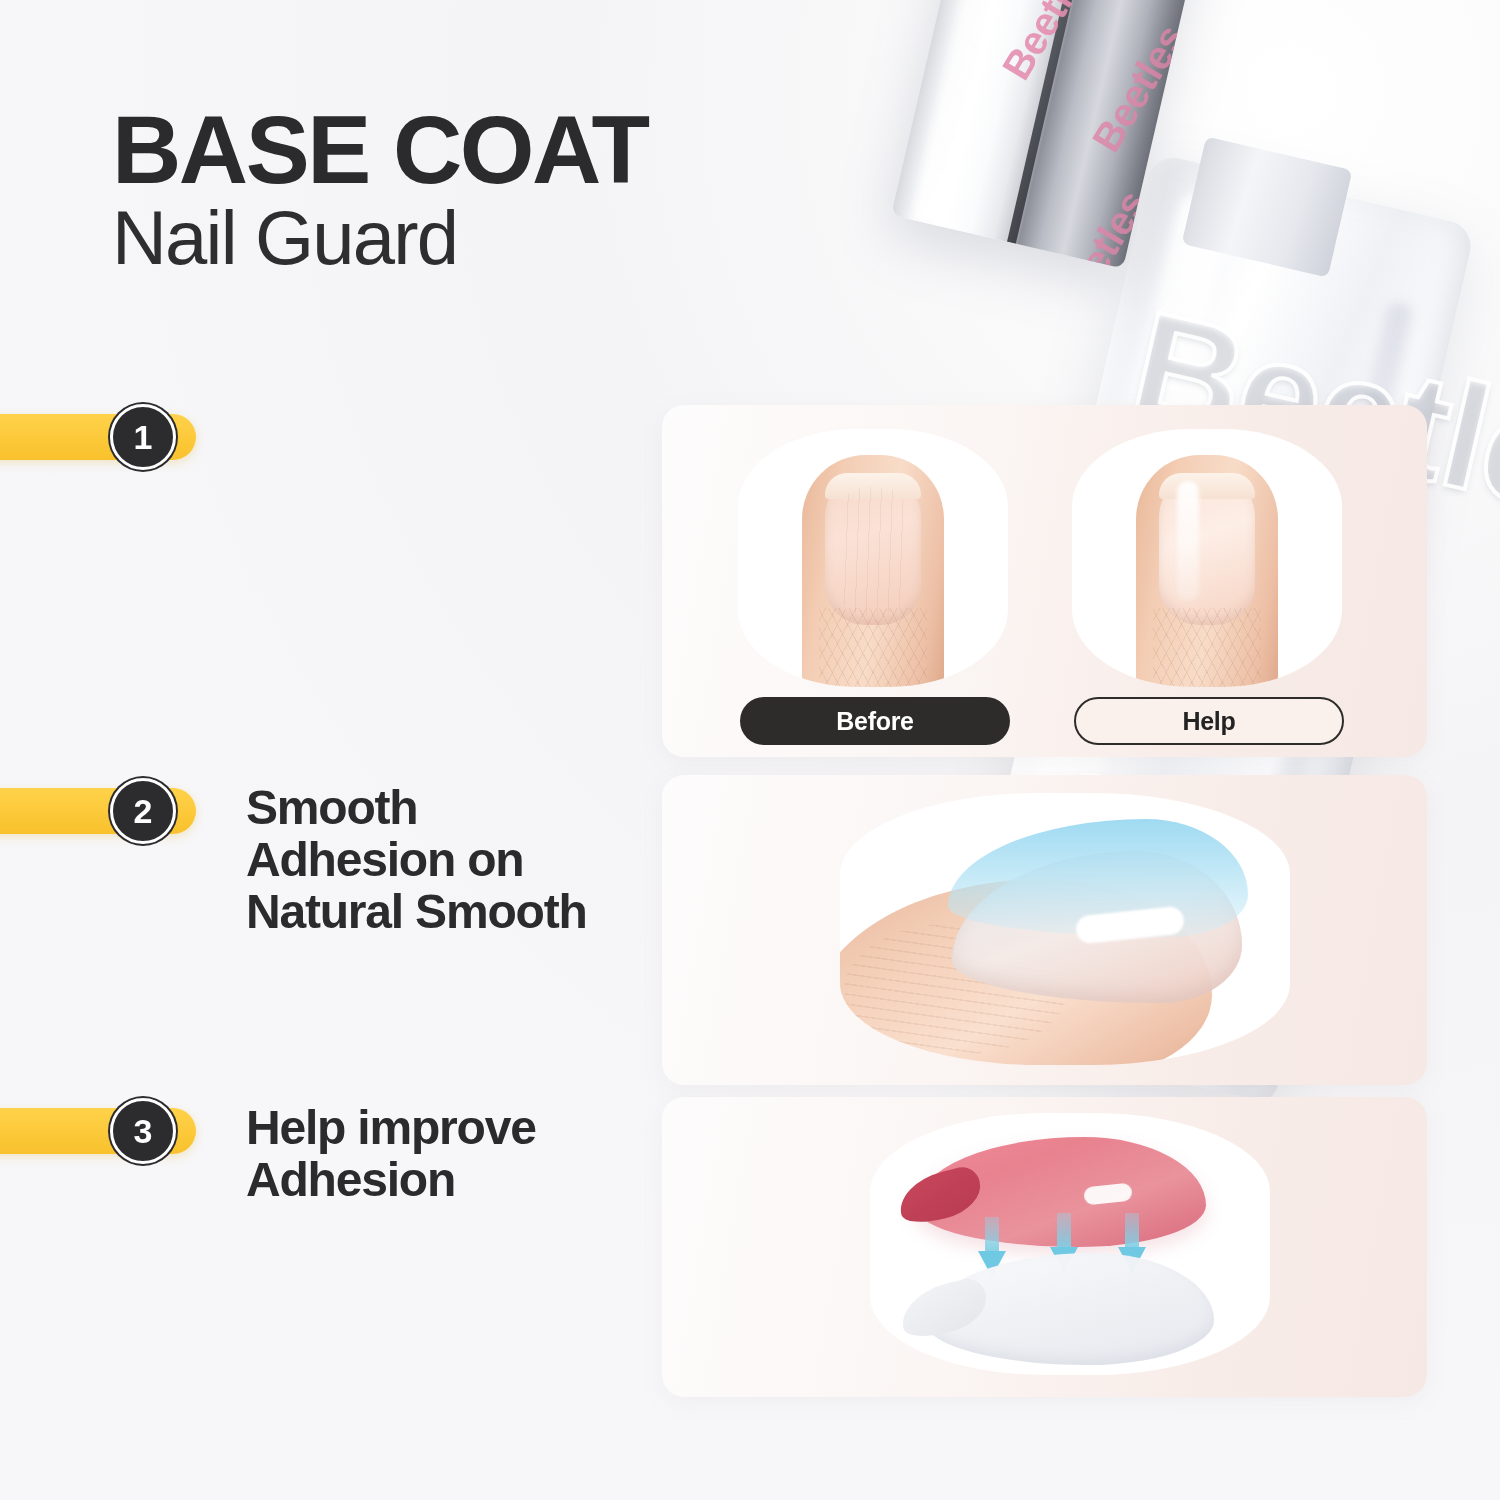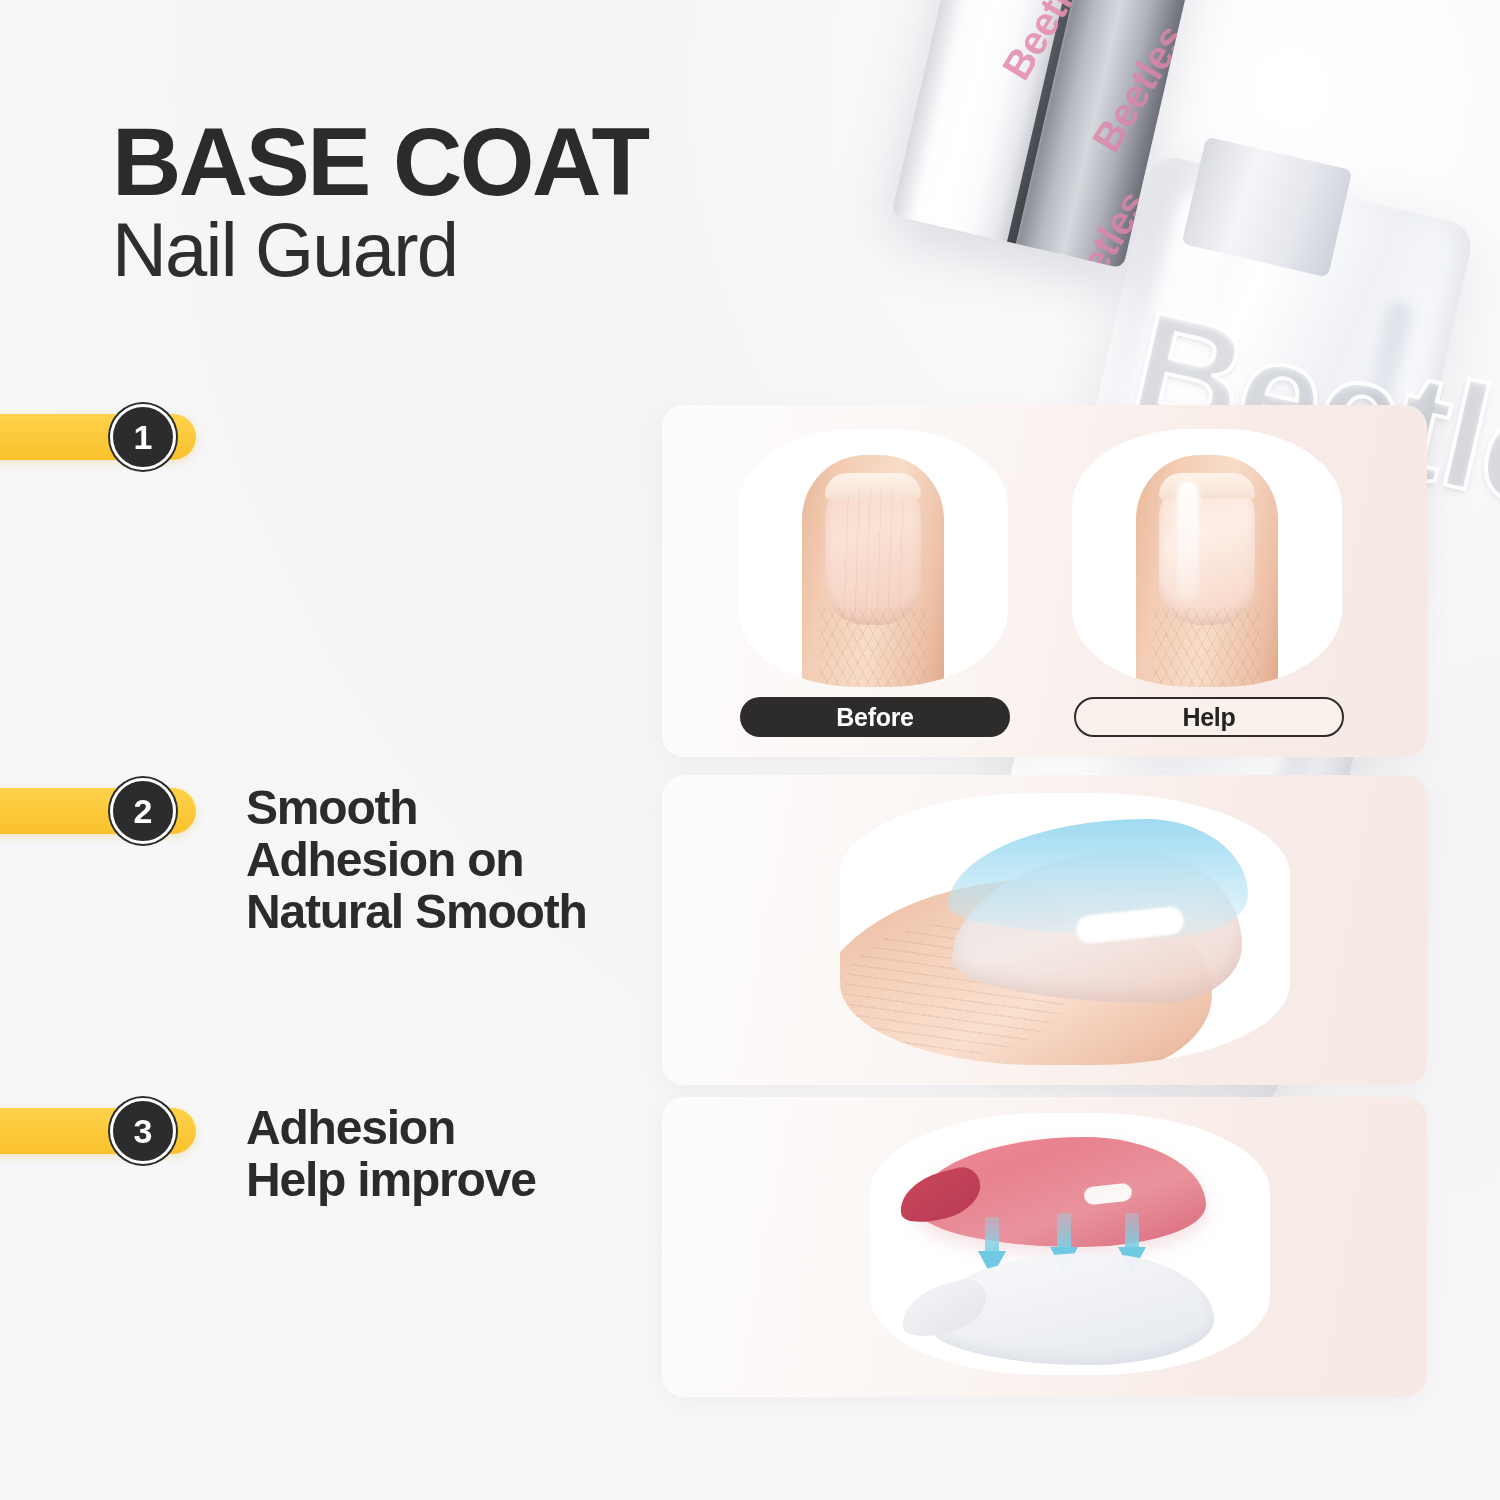--- a/index.html
+++ b/index.html
@@ -195,21 +195,21 @@
     letter-spacing: -0.5px;
   }
   .cap-brand.b2 { left: 66px;  top: 470px; }
   .cap-brand.b3 { left: 170px; top: 520px; color: #dd85a8; opacity: 0.82; }
   .cap-brand.b4 { left: 170px; top: 690px; color: #dd85a8; opacity: 0.82; }
 
   
   .title-block {
     position: absolute;
     left: 112px;
-    top: 116px;
+    top: 104px;
     width: 700px;
   }
 
   .title-main {
     font-size: 96px;
     line-height: 0.96;
     font-weight: 700;
     letter-spacing: -2.5px;
     color: #2b2b2d;
   }
@@ -369,21 +369,21 @@
     position: absolute;
     inset: 14px 12px 10px 12px;
     background: repeating-linear-gradient(92deg,
       rgba(205,160,140,0.18) 0 1px, transparent 1px 11px);
     border-radius: 30px;
   }
 
   .ba-label {
     position: absolute;
     top: 292px;
-    height: 40px;
+    height: 48px;
     border-radius: 24px;
     display: flex;
     align-items: center;
     justify-content: center;
     font-size: 25px;
     font-weight: 700;
     letter-spacing: -0.3px;
   }
   .ba-label.before {
     left: 78px; width: 270px;
@@ -586,22 +586,22 @@
       <span class="ln">Natural Smooth</span>
     </div>
   </div>
 
   <div class="feature f3">
     <div class="pill-wrap">
       <div class="pill"></div>
       <div class="badge">3</div>
     </div>
     <div class="feature-text">
+      <span class="ln">Help improve</span>
       <span class="ln">Adhesion</span>
-      <span class="ln">Help improve</span>
     </div>
   </div>
 
   <div class="card c1">
 
     <div class="squircle ba-frame-1">
       <div class="fingertip">
         <div class="nailplate">
           <div class="nail-tip"></div>
           <div class="nail-ridges"></div>

